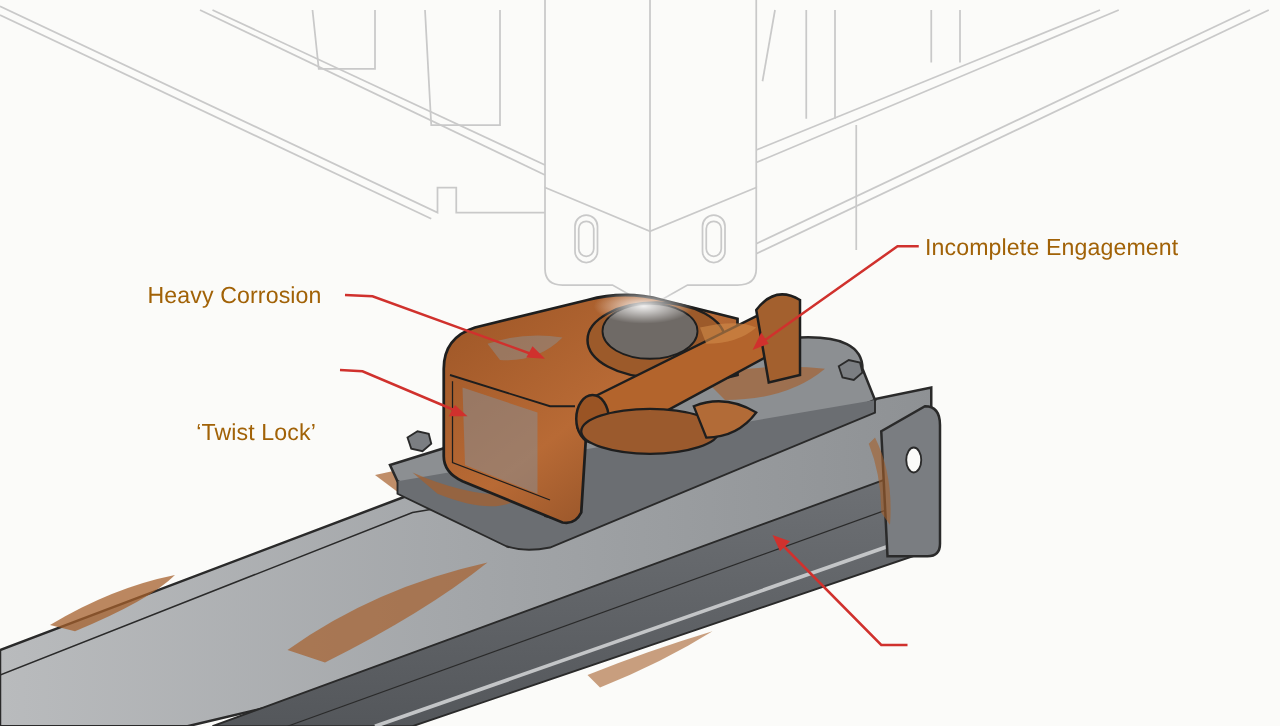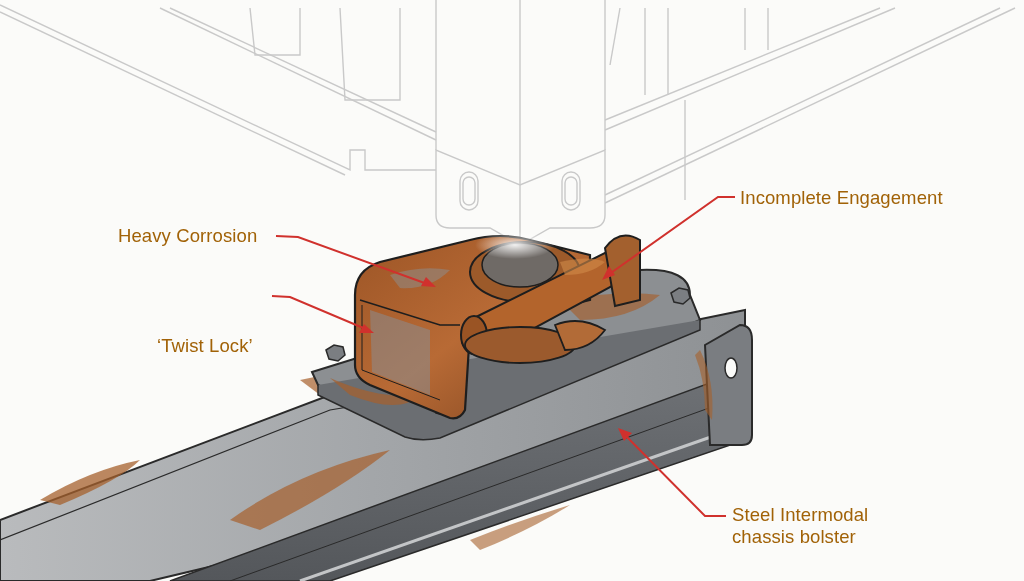--- a/index.html
+++ b/index.html
@@ -132,18 +132,14 @@
       <path d="M618 428 L632 433 L624 441 Z"></path>
     </g>
   </svg>
 
   <div class="label" id="lbl-corrosion">Heavy Corrosion</div>
 
   <div class="label" id="lbl-twistlock">‘Twist Lock’</div>
 
   <div class="label" id="lbl-engagement">Incomplete Engagement</div>
 
-  <div class="label" id="lbl-bolster">
-    <span>Steel Intermodal</span>
-    <span>chassis bolster</span>
-  </div>
 
 </div>
 
 </body></html>

